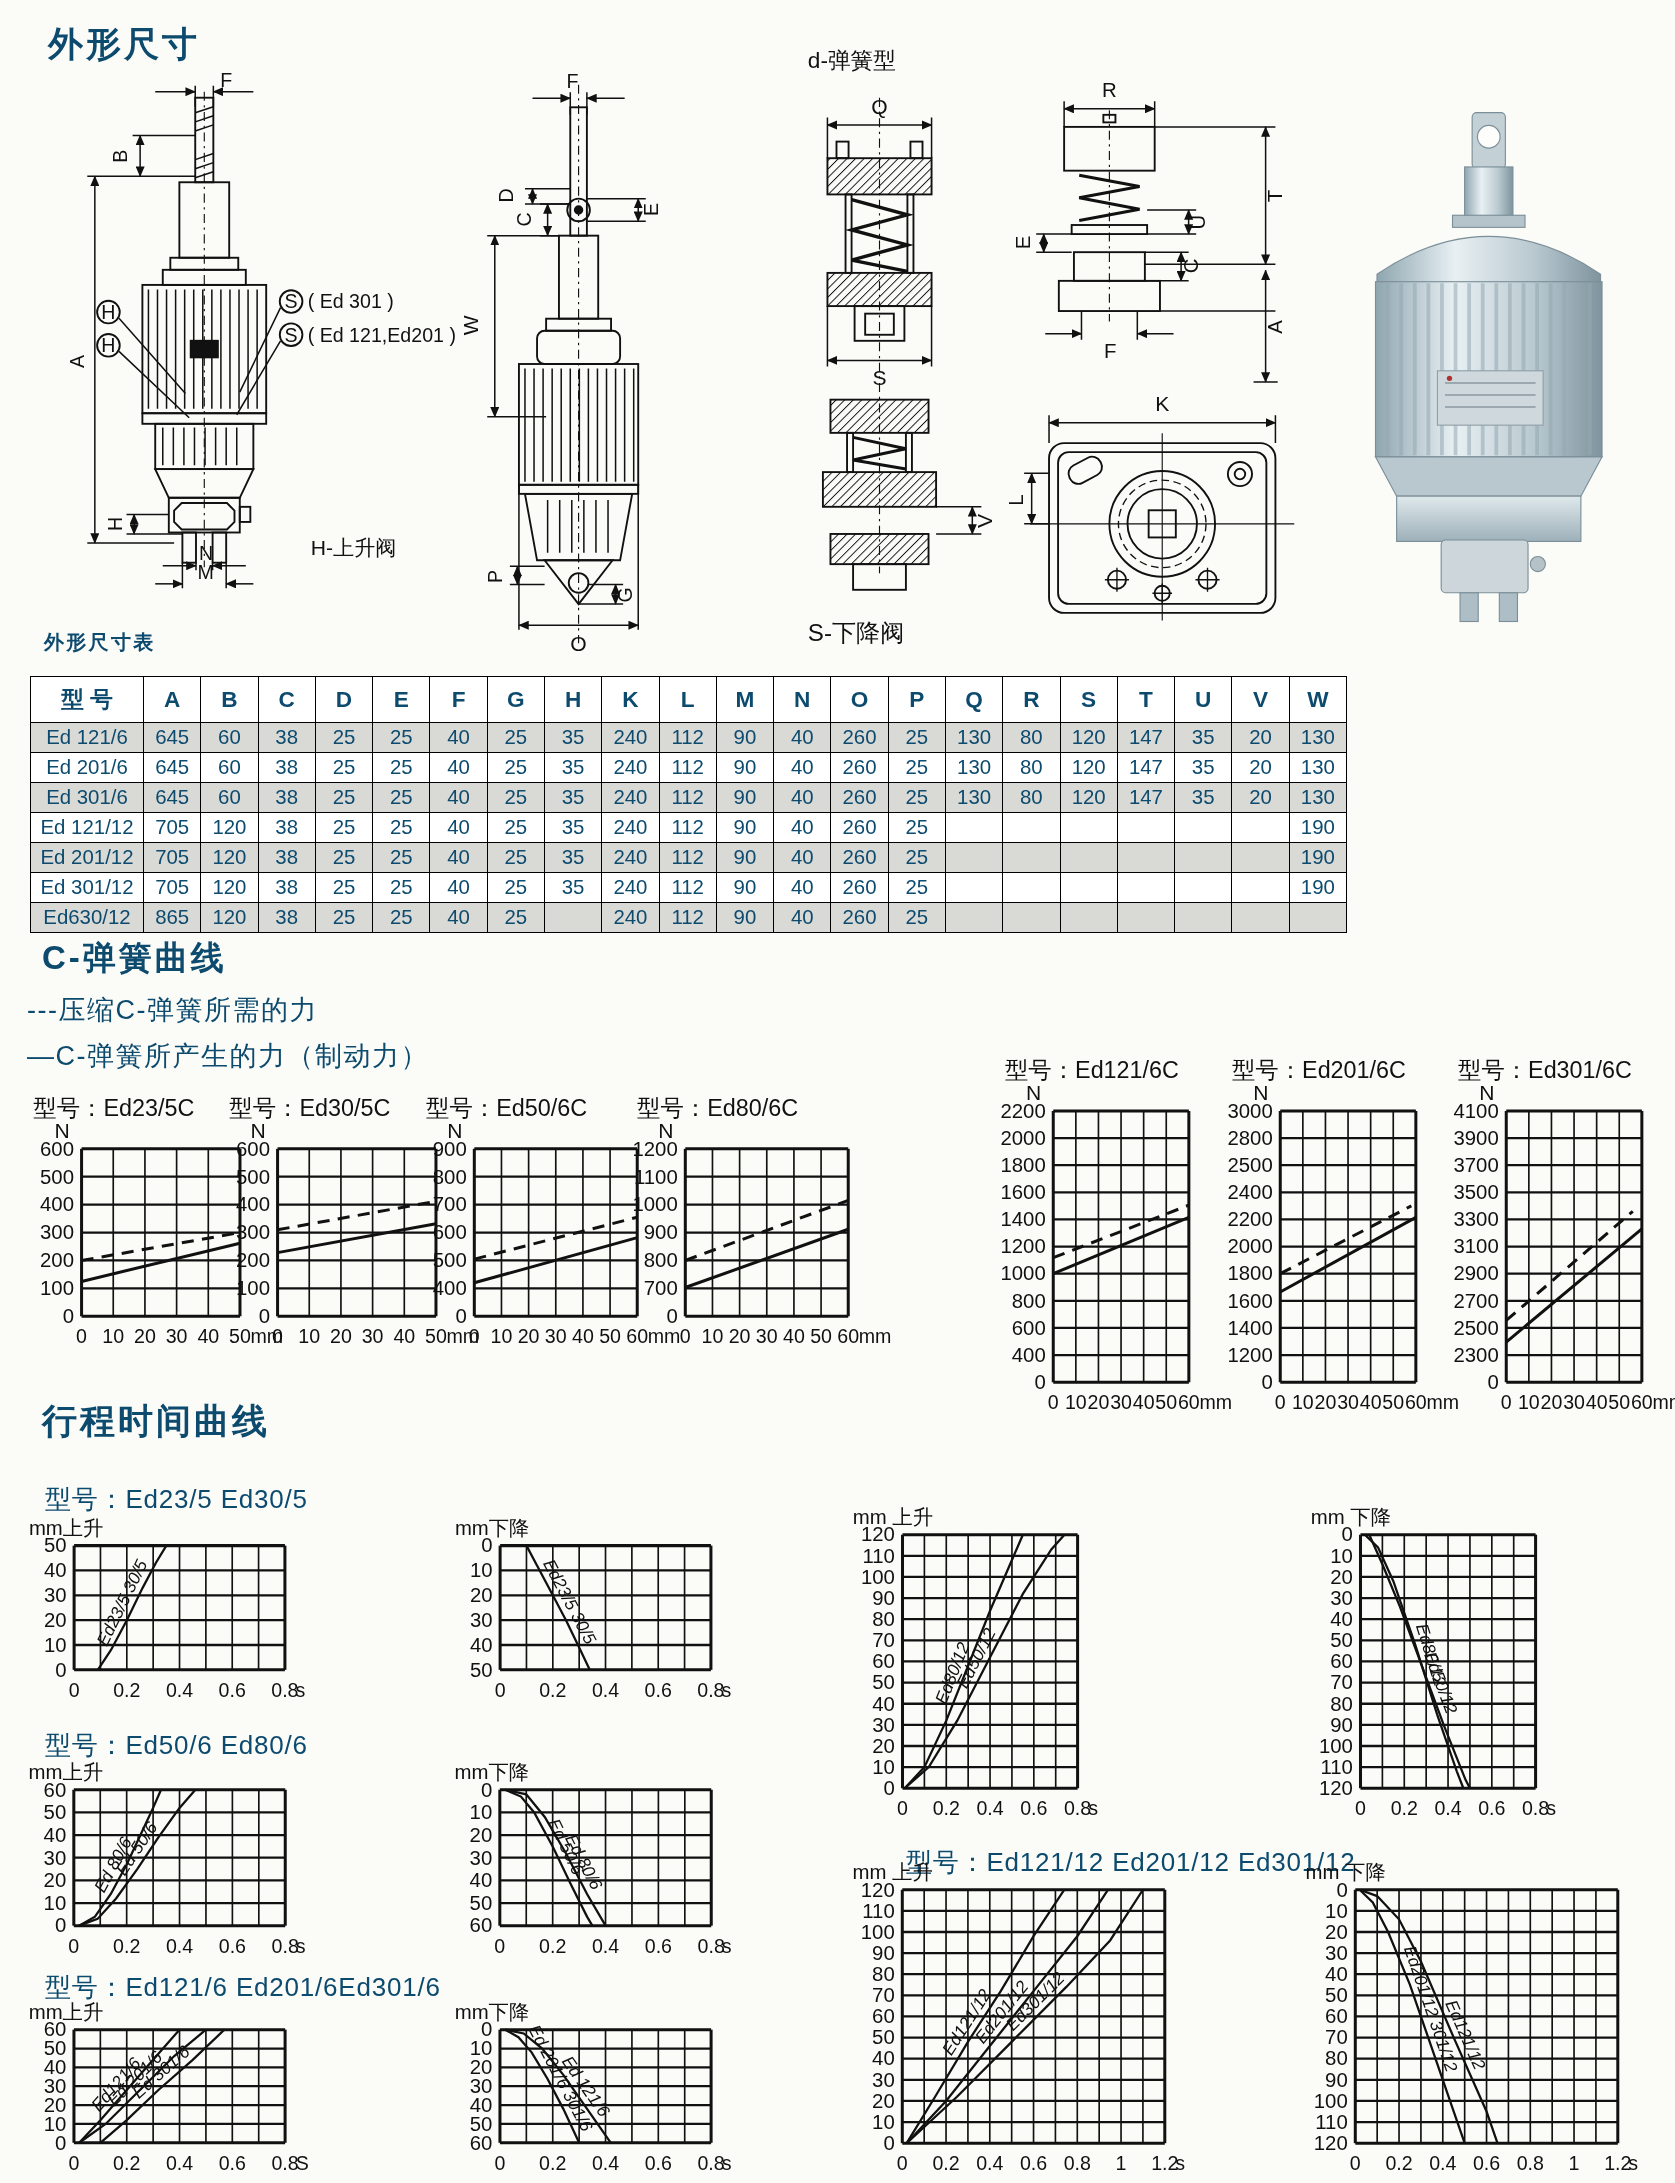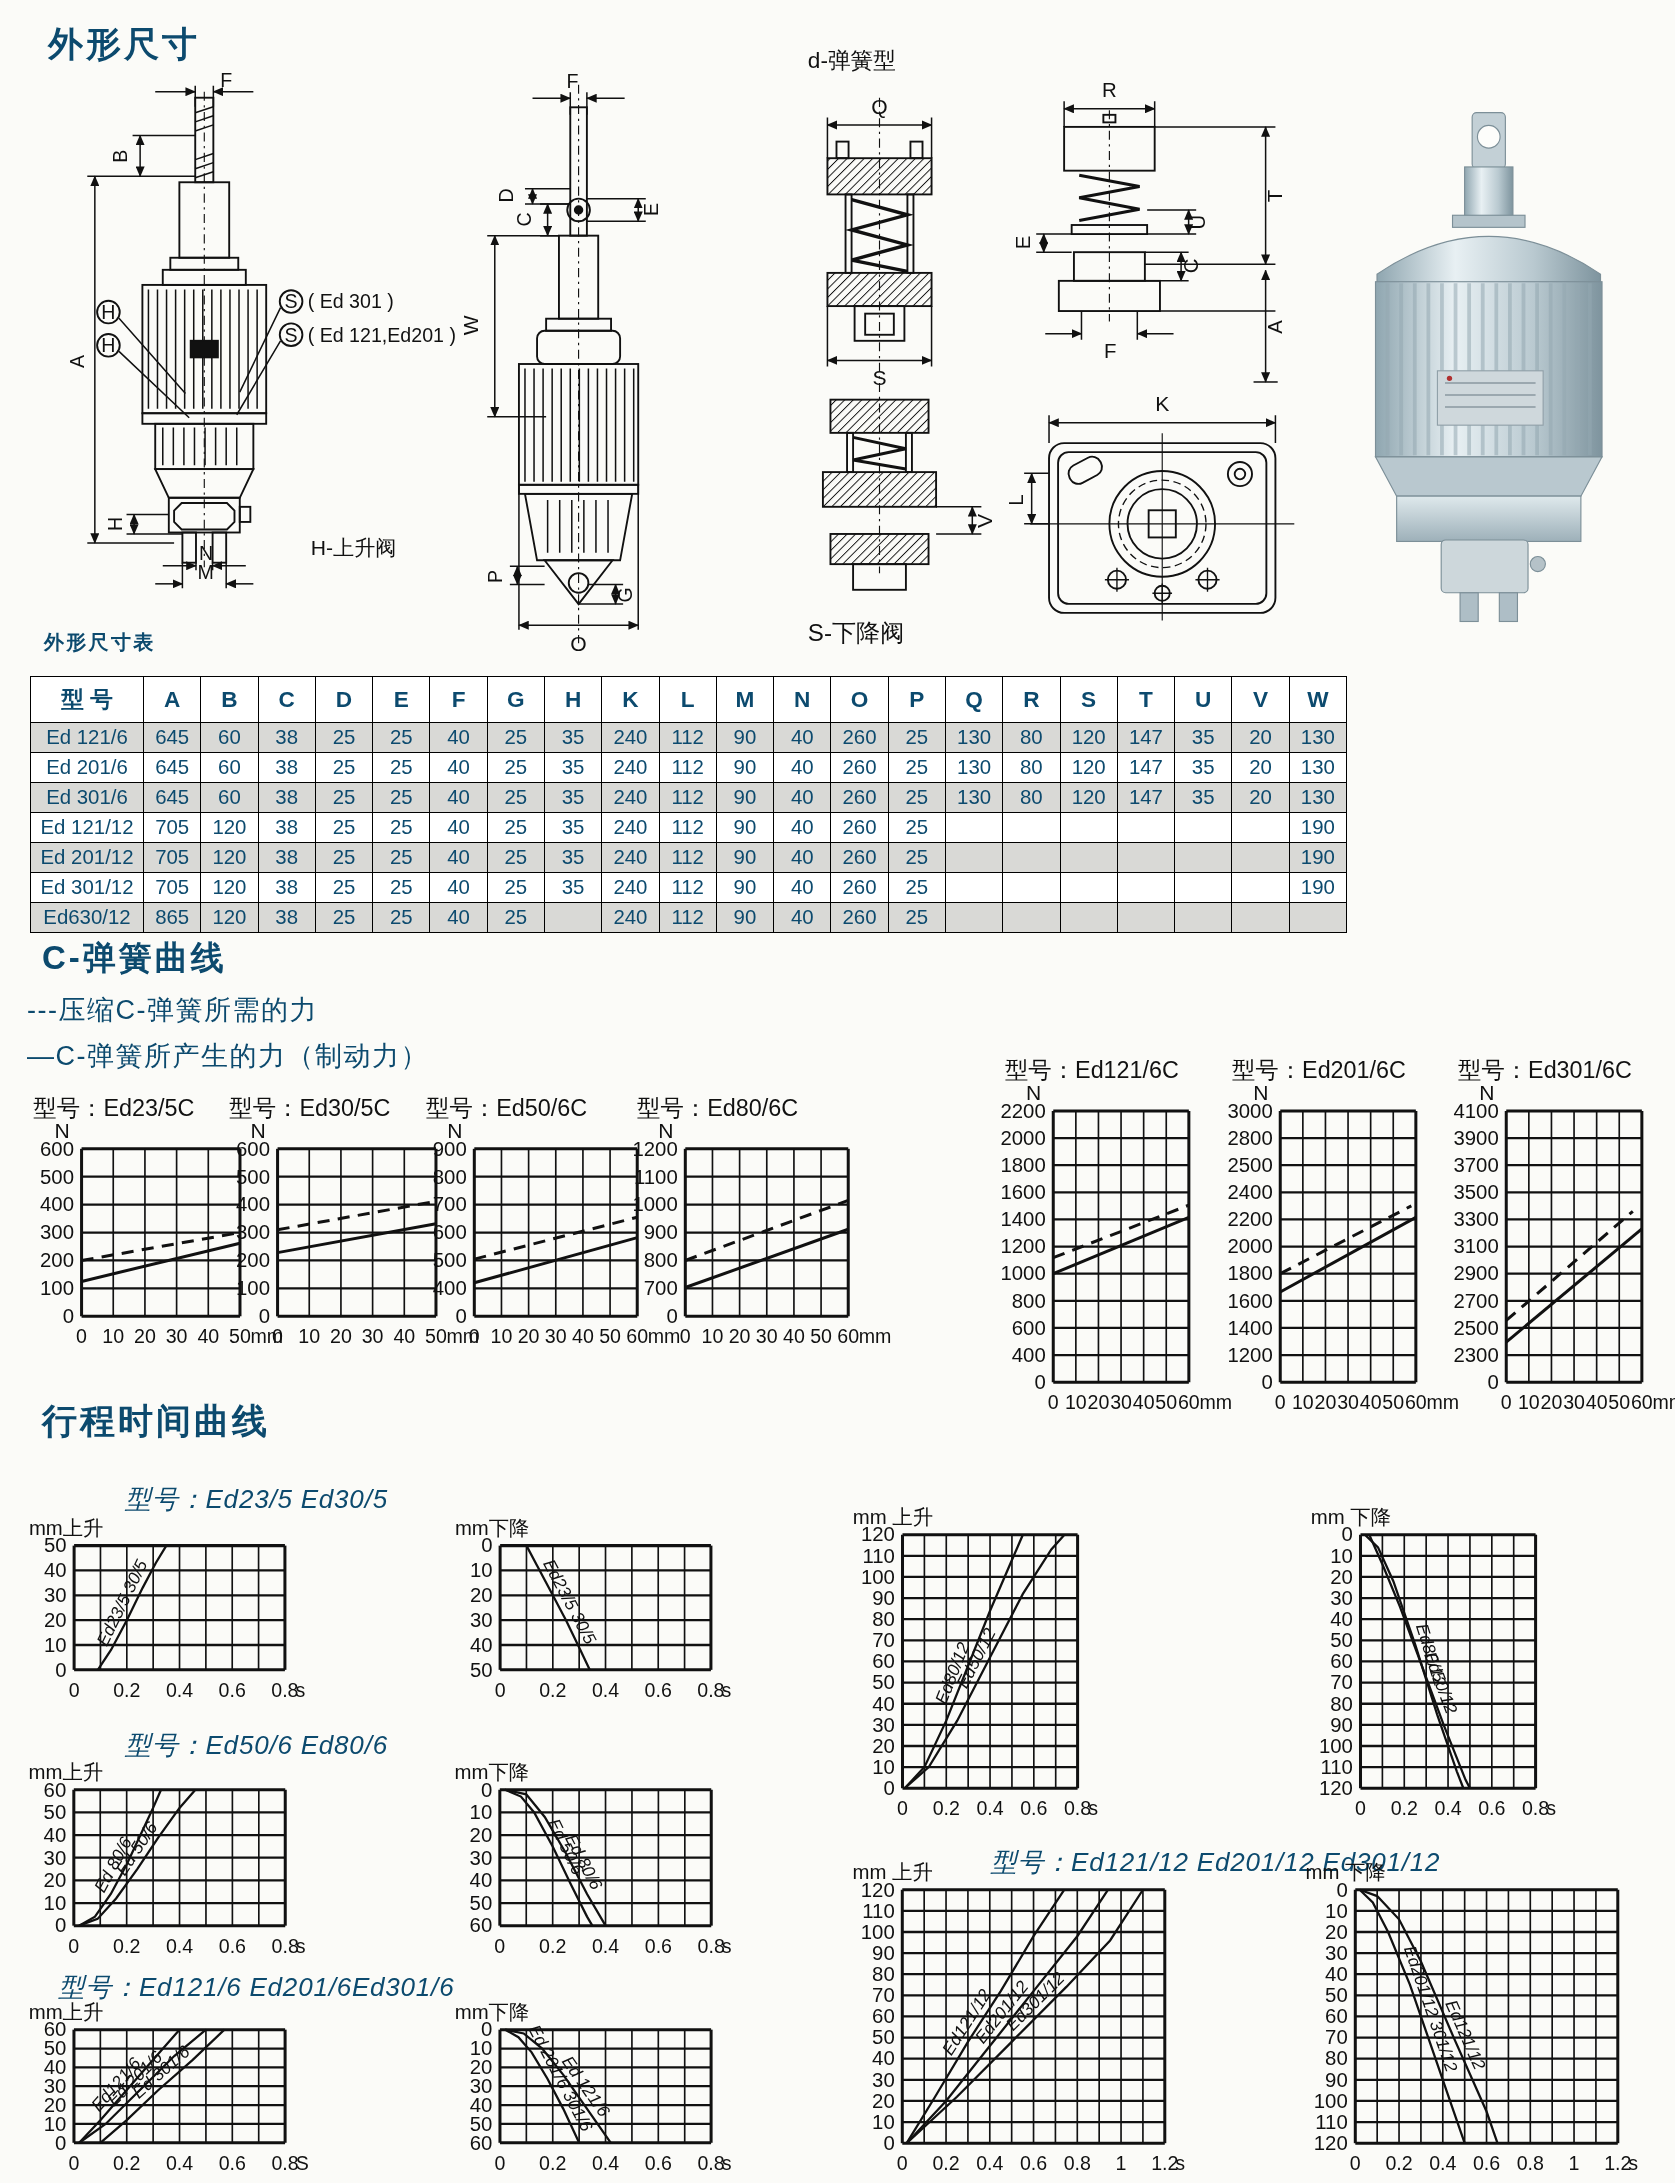--- a/index.html
+++ b/index.html
@@ -3,21 +3,21 @@
 <meta charset="utf-8">
 <style>
   html,body{margin:0;padding:0;background:#e8e8e8;}
   .canvas{position:relative;width:1675px;height:2183px;background:#fbfbf8;overflow:hidden;
     font-family:"Liberation Sans","DejaVu Sans",sans-serif;color:#0c4a6e;}
   .abs{position:absolute;}
   .h1{font-size:35px;font-weight:bold;letter-spacing:3px;}
   .h2{font-size:20px;font-weight:bold;letter-spacing:2.3px;}
   .legend{font-size:27px;letter-spacing:1.5px;}
   .note{font-size:27px;letter-spacing:1.5px;}
-  .pair-title{font-size:26px;text-align:center;letter-spacing:0.8px;font-style:italic;}
+  .pair-title{font-size:26px;letter-spacing:0.8px;}
   table.dim{border-collapse:collapse;table-layout:fixed;width:1317px;background:#fff;}
   table.dim th,table.dim td{border:1.5px solid #000;text-align:center;padding:0;overflow:hidden;}
   table.dim th{font-size:22.6px;font-weight:bold;height:45px;}
   table.dim td{font-size:20.4px;height:29px;}
   table.dim tr.shaded td{background:#d9d9d6;}
   svg{position:absolute;overflow:visible;}
   svg text{font-family:"Liberation Sans","DejaVu Sans",sans-serif;fill:#111;}
 </style>
 </head>
 <body>

